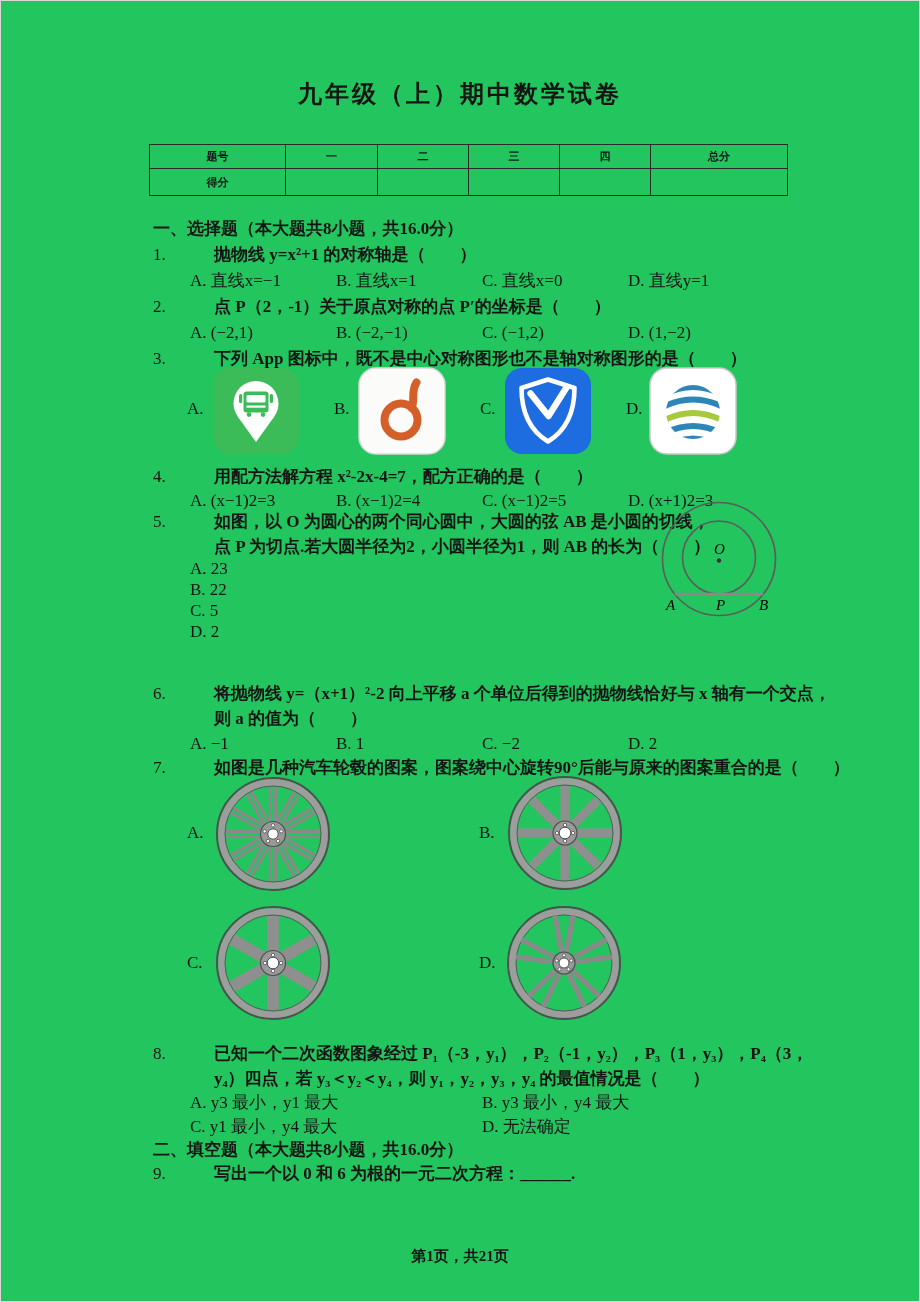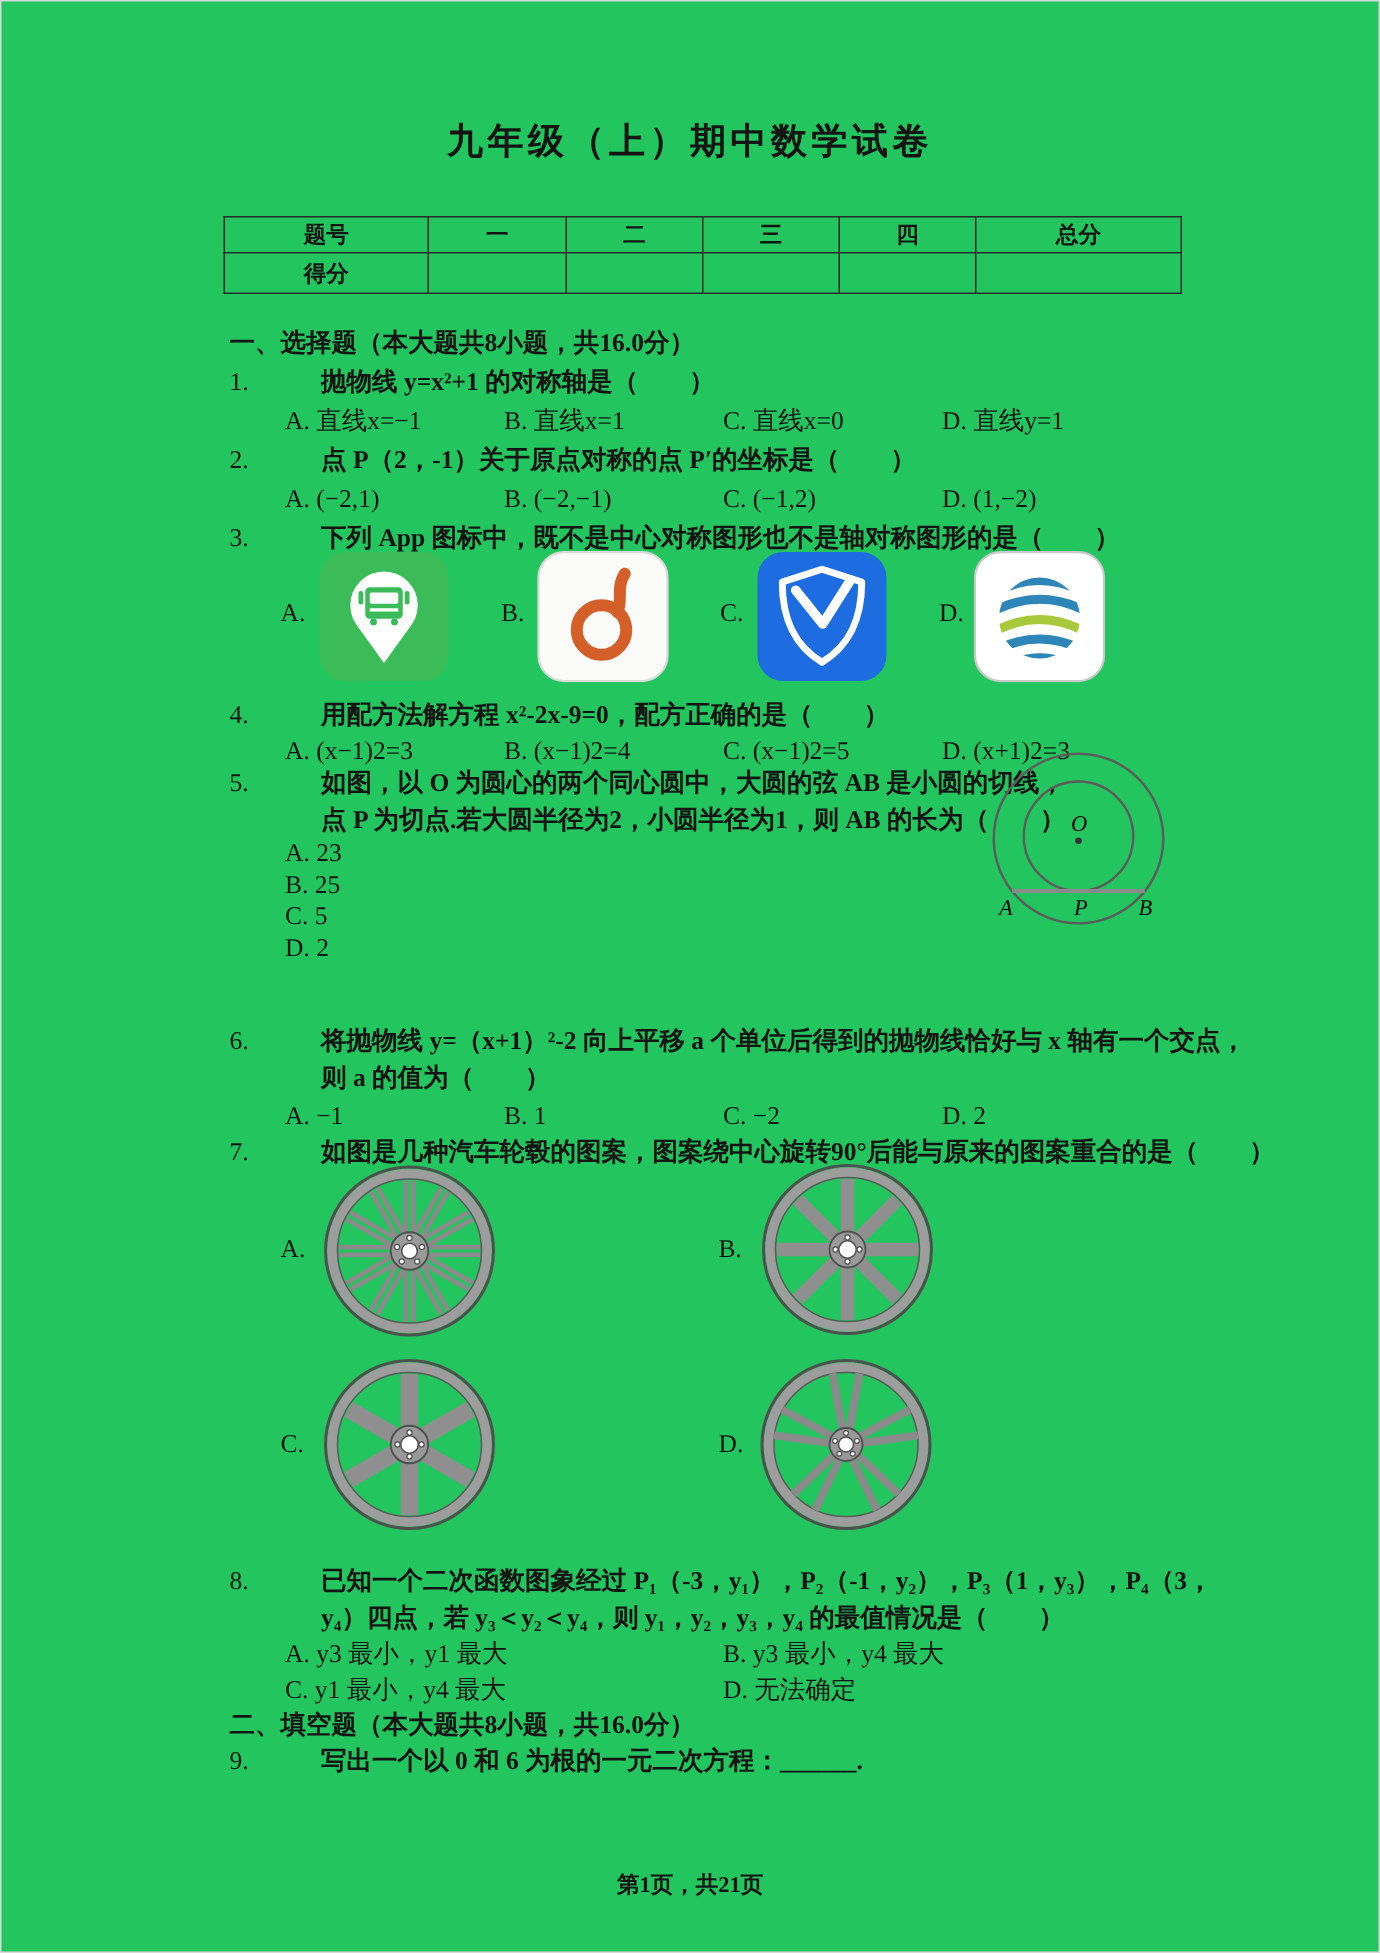--- a/index.html
+++ b/index.html
@@ -8,21 +8,21 @@
     font-family:"Liberation Serif","DejaVu Serif",serif; color:#141414;
     border:1px solid #d8d8d8; box-sizing:border-box; overflow:hidden;
   }
   .title {
     position:absolute; top:77px; left:0; width:100%; text-align:center;
     font-family:"Liberation Sans","DejaVu Sans",sans-serif;
     font-size:24px; font-weight:700; letter-spacing:3px;
   }
   table.score {
     position:absolute; left:148px; top:143px; border-collapse:collapse;
-    font-size:15px; table-layout:fixed;
+    font-size:11px; table-layout:fixed;
   }
   table.score td {
     border:1px solid #2a2a2a; text-align:center; padding:0;
     height:23px; font-weight:600;
   }
   table.score tr:last-child td { height:26px;text-align:center; }
   .line { position:absolute; left:152px; height:20px; line-height:20px; font-size:17px; white-space:nowrap; }
   .indent { left:186px; }
   .optrow { left:189px; }
   .qnum { display:inline-block; width:34px; font-weight:400; }
@@ -132,34 +132,34 @@
     <g clip-path="url(#cmClip)" fill="none">
       <path d="M14 28 Q44 12 74 28" stroke="#2e86b8" stroke-width="6"></path>
       <path d="M12 41 Q44 24 76 41" stroke="#2e86b8" stroke-width="6"></path>
       <path d="M12 55 Q44 37 76 55" stroke="#a9c93c" stroke-width="6"></path>
       <path d="M12 68 Q44 50 76 68" stroke="#2e86b8" stroke-width="6"></path>
       <path d="M16 80 Q44 63 72 80" stroke="#2e86b8" stroke-width="6"></path>
     </g>
   </svg>
 
   <div class="line" style="top:466px">
-    <span class="qnum">4.</span><span class="stem">用配方法解方程 x²-2x-9=0，配方正确的是（　　）</span>
+    <span class="qnum">4.</span><span class="stem">用配方法解方程 x²-2x-4=7，配方正确的是（　　）</span>
   </div>
   <div class="line optrow" style="top:490px">
     <span class="c4">A. (x−1)2=3</span><span class="c4">B. (x−1)2=4</span><span class="c4">C. (x−1)2=5</span><span>D. (x+1)2=3</span>
   </div>
 
   <div class="line" style="top:511px">
     <span class="qnum">5.</span><span class="stem">如图，以 O 为圆心的两个同心圆中，大圆的弦 AB 是小圆的切线，</span>
   </div>
   <div class="line indent" style="top:536px">
     <span class="stem">点 P 为切点.若大圆半径为2，小圆半径为1，则 AB 的长为（　　）</span>
   </div>
   <div class="line optrow" style="top:558px">A. 23</div>
-  <div class="line optrow" style="top:579px">B. 25</div>
+  <div class="line optrow" style="top:579px">B. 22</div>
   <div class="line optrow" style="top:600px">C. 5</div>
   <div class="line optrow" style="top:621px">D. 2</div>
 
   <svg class="figure" style="left:643px;top:497px" width="150" height="130" viewBox="0 0 150 130">
     <circle cx="75" cy="61" r="56.5" fill="none" stroke="#5c5c5c" stroke-width="1.6"></circle>
     <circle cx="75" cy="59.5" r="36.5" fill="none" stroke="#5c5c5c" stroke-width="1.6"></circle>
     <line x1="30.8" y1="96" x2="119.2" y2="96" stroke="#8a8a8a" stroke-width="2.6"></line>
     <circle cx="75" cy="62.5" r="2.2" fill="#333333"></circle>
     <text x="70" y="56" font-size="15" font-style="italic">O</text>
     <text x="22" y="112" font-size="15" font-style="italic">A</text>

